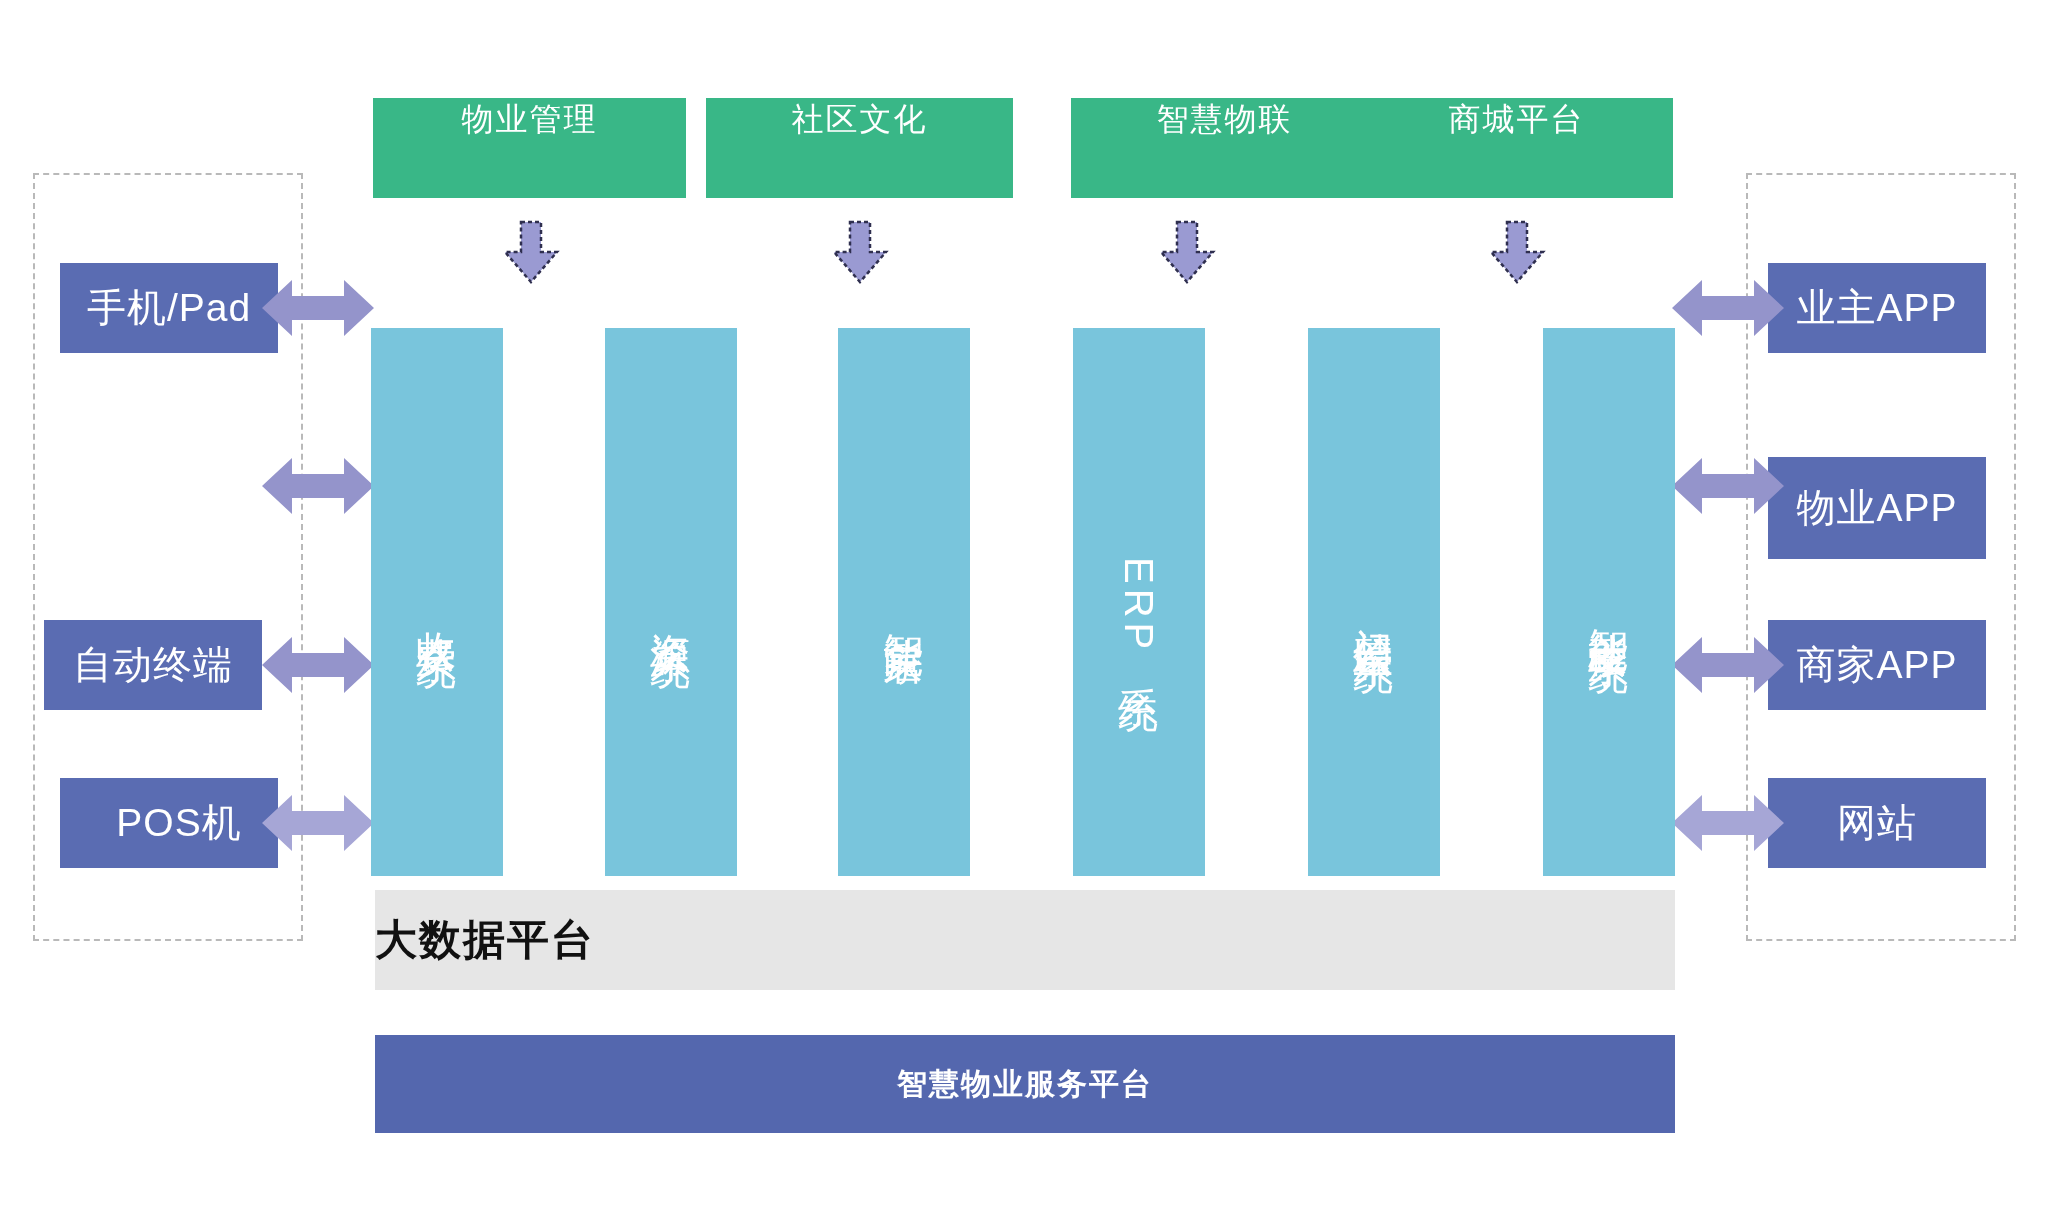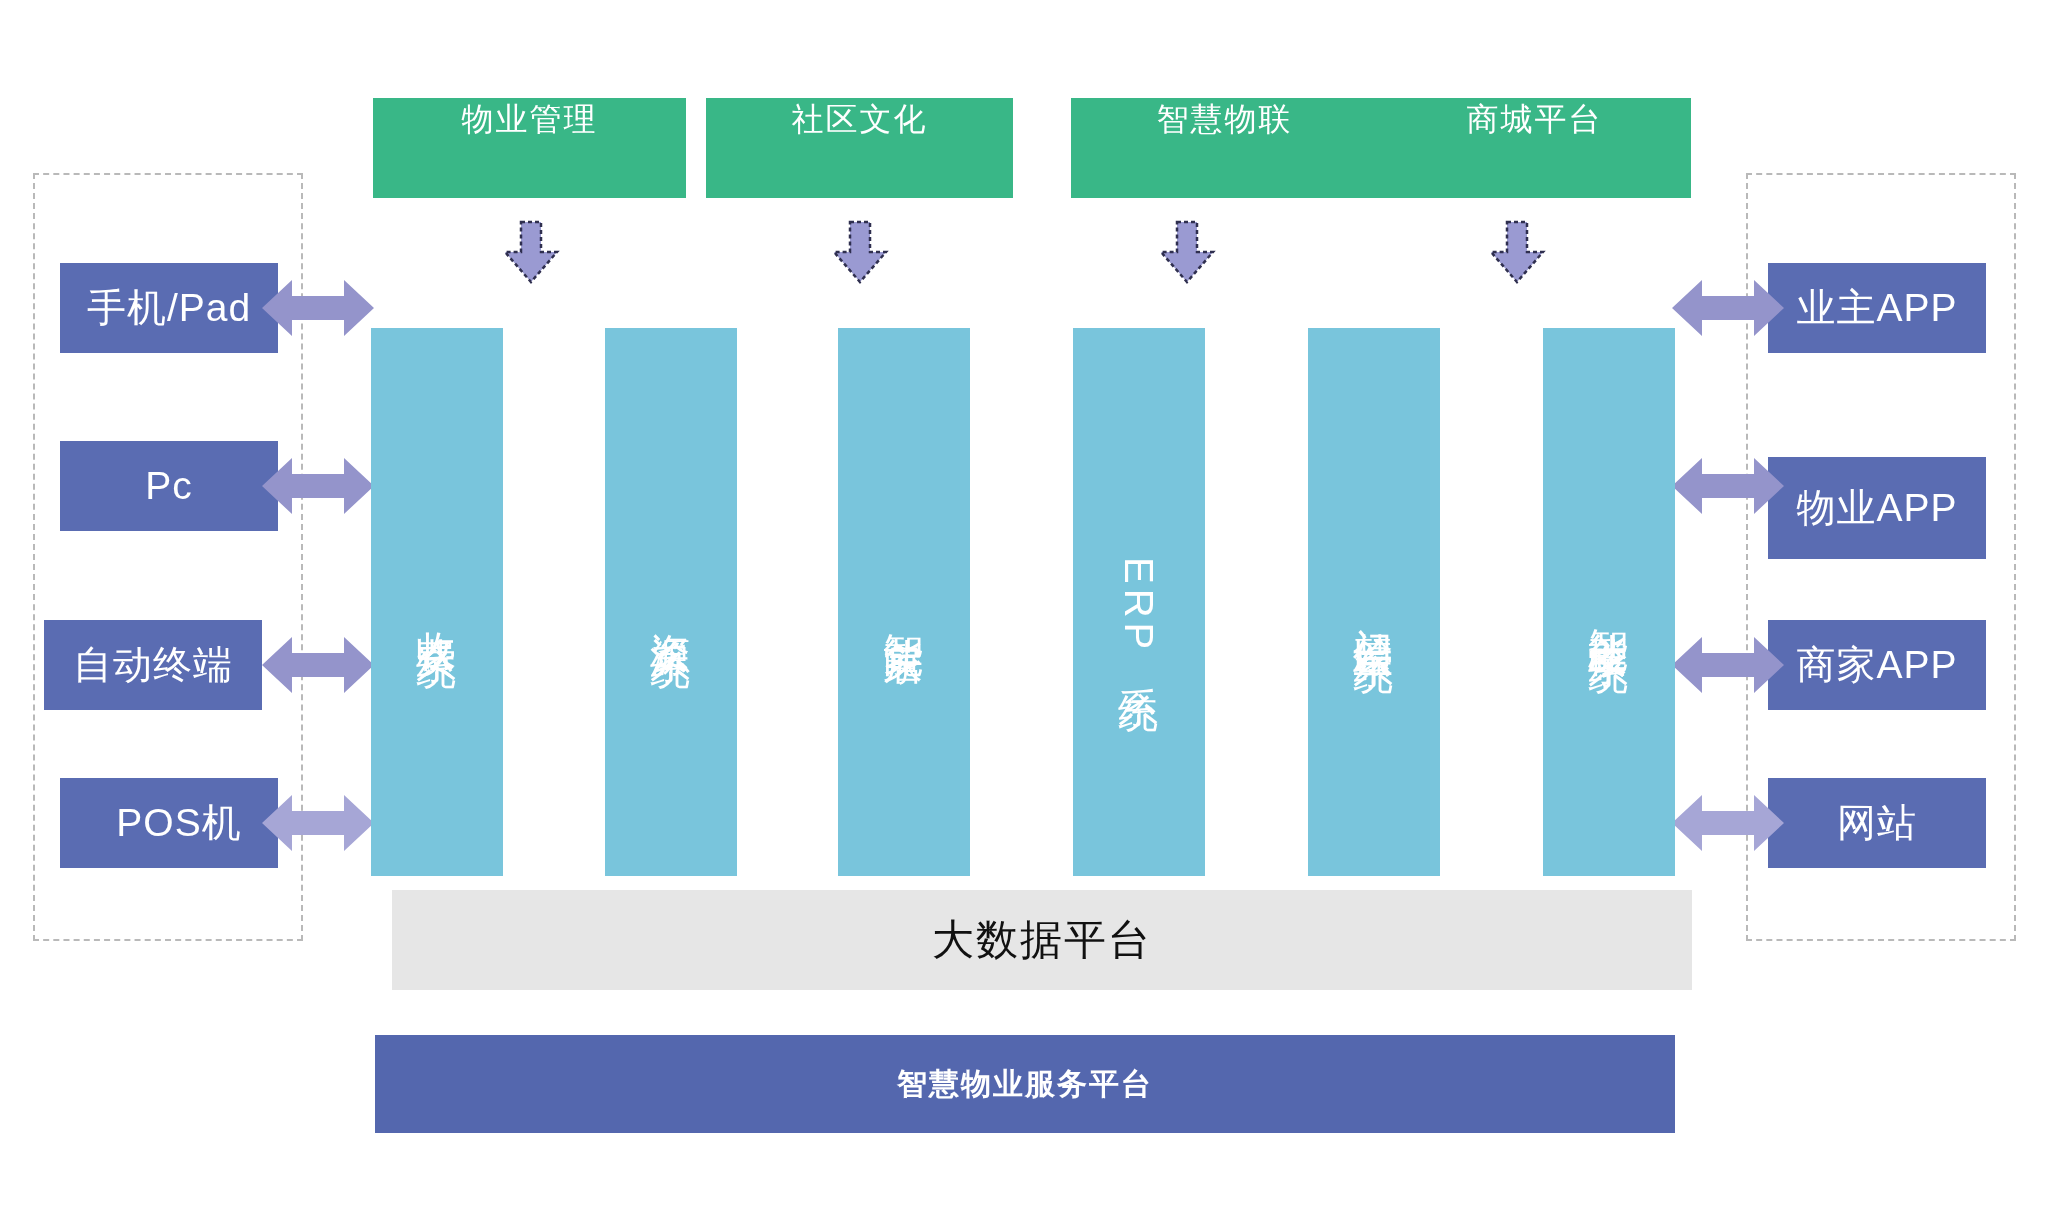--- a/index.html
+++ b/index.html
@@ -51,22 +51,22 @@
     text-orientation:upright;
     white-space:nowrap;
     padding-top:18px;
   }
   .teal-col.latin{ text-orientation:mixed; }
 
   
   .gray-bar{
     background:#e6e6e6;
     color:#111111;
-    display:flex;align-items:center;justify-content:center;
-    font-size:42px;font-weight:normal;letter-spacing:2px;margin-left:17px;
+    display:flex;align-items:center;justify-content:flex-start;
+    font-size:42px;font-weight:bold;letter-spacing:2px;
   }
   .blue-bar{
     background:#5467ae;
     color:#ffffff;
     display:flex;align-items:center;justify-content:center;
     font-size:30px;font-weight:bold;letter-spacing:2px;
   }
 
   
   .arrow-svg{position:absolute;overflow:visible;}
@@ -82,42 +82,39 @@
 
   <div class="abs green-box" style="left:373px;top:98px;width:313px;height:100px;">
     <span>物业管理</span>
   </div>
   <div class="abs green-box" style="left:706px;top:98px;width:307px;height:100px;">
     <span>社区文化</span>
   </div>
   <div class="abs green-box" style="left:1033px;top:98px;width:307px;height:100px;margin-left:38px;">
     <span>智慧物联</span>
   </div>
-  <div class="abs green-box" style="left:1360px;top:98px;width:313px;height:100px;margin-left:18px;">
+  <div class="abs green-box" style="left:1360px;top:98px;width:313px;height:100px;">
     <span>商城平台</span>
   </div>
 
   <svg class="arrow-svg" style="left:503px;top:222px;" width="56" height="62" viewBox="0 0 56 62">
     <polygon points="18,0 38,0 38,30 54,30 28,60 2,30 18,30" fill="#9a9ad2" stroke="#2f2f4f" stroke-width="2.5" stroke-dasharray="4 3"></polygon>
   </svg>
   <svg class="arrow-svg" style="left:832px;top:222px;" width="56" height="62" viewBox="0 0 56 62">
     <polygon points="18,0 38,0 38,30 54,30 28,60 2,30 18,30" fill="#9a9ad2" stroke="#2f2f4f" stroke-width="2.5" stroke-dasharray="4 3"></polygon>
   </svg>
   <svg class="arrow-svg" style="left:1159px;top:222px;" width="56" height="62" viewBox="0 0 56 62">
     <polygon points="18,0 38,0 38,30 54,30 28,60 2,30 18,30" fill="#9a9ad2" stroke="#2f2f4f" stroke-width="2.5" stroke-dasharray="4 3"></polygon>
   </svg>
   <svg class="arrow-svg" style="left:1489px;top:222px;" width="56" height="62" viewBox="0 0 56 62">
     <polygon points="18,0 38,0 38,30 54,30 28,60 2,30 18,30" fill="#9a9ad2" stroke="#2f2f4f" stroke-width="2.5" stroke-dasharray="4 3"></polygon>
   </svg>
 
   <div class="abs purple-box" style="left:60px;top:263px;width:218px;height:90px;">
     <span>手机/Pad</span>
-  </div>
-  <div class="abs purple-box" style="left:60px;top:441px;width:218px;height:90px;">
-    <span>Pc</span>
   </div>
   <div class="abs purple-box" style="left:44px;top:620px;width:218px;height:90px;">
     <span>自动终端</span>
   </div>
   <div class="abs purple-box" style="left:60px;top:778px;width:218px;height:90px;padding-left:20px;">
     <span>POS机</span>
   </div>
 
   <svg class="arrow-svg" style="left:262px;top:272px;" width="112" height="72" viewBox="0 0 112 72">
     <polygon points="0,36 30,8 30,24 82,24 82,8 112,36 82,64 82,48 30,48 30,64" fill="#9494cb"></polygon>

